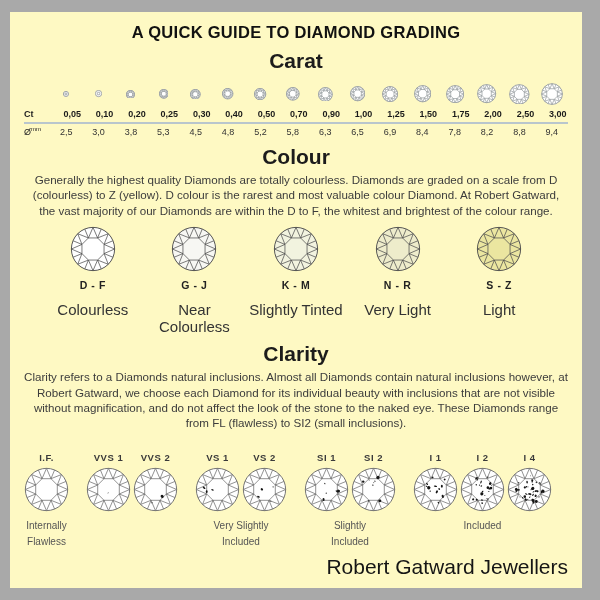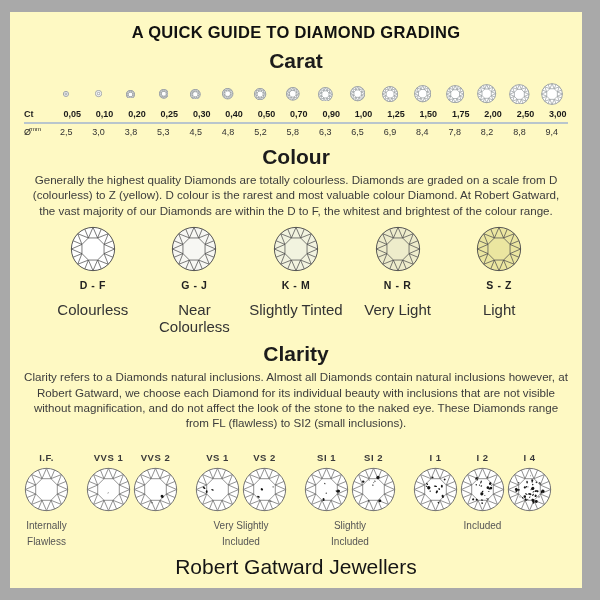--- a/index.html
+++ b/index.html
@@ -35,21 +35,21 @@
   
   .clarity-row { display:flex; gap:17px; margin-top:21px; }
   .clarity-group { display:flex; flex-direction:column; align-items:center; }
   .grades-row { display:flex; gap:2px; }
   .grades-row span { width:45px; text-align:center; font-size:9.5px; font-weight:bold;
                      color:#3a3a3a; letter-spacing:.5px; }
   .stones-row { display:flex; gap:2px; margin-top:4px; }
   .clarity-desc { font-size:10px; line-height:16px; color:#555; margin-top:6px;
                   text-align:center; white-space:pre-line; }
 
-  .footer { text-align:center; font-size:21px; color:#151515; font-weight:500;
+  .footer { text-align:right; font-size:21px; color:#151515; font-weight:500;
             margin-top:auto; margin-bottom:9px; }
 </style>
 </head>
 <body>
 
 <div class="frame">
   <div class="page">
 
     <div class="title">A QUICK GUIDE TO DIAMOND GRADING</div>
 

